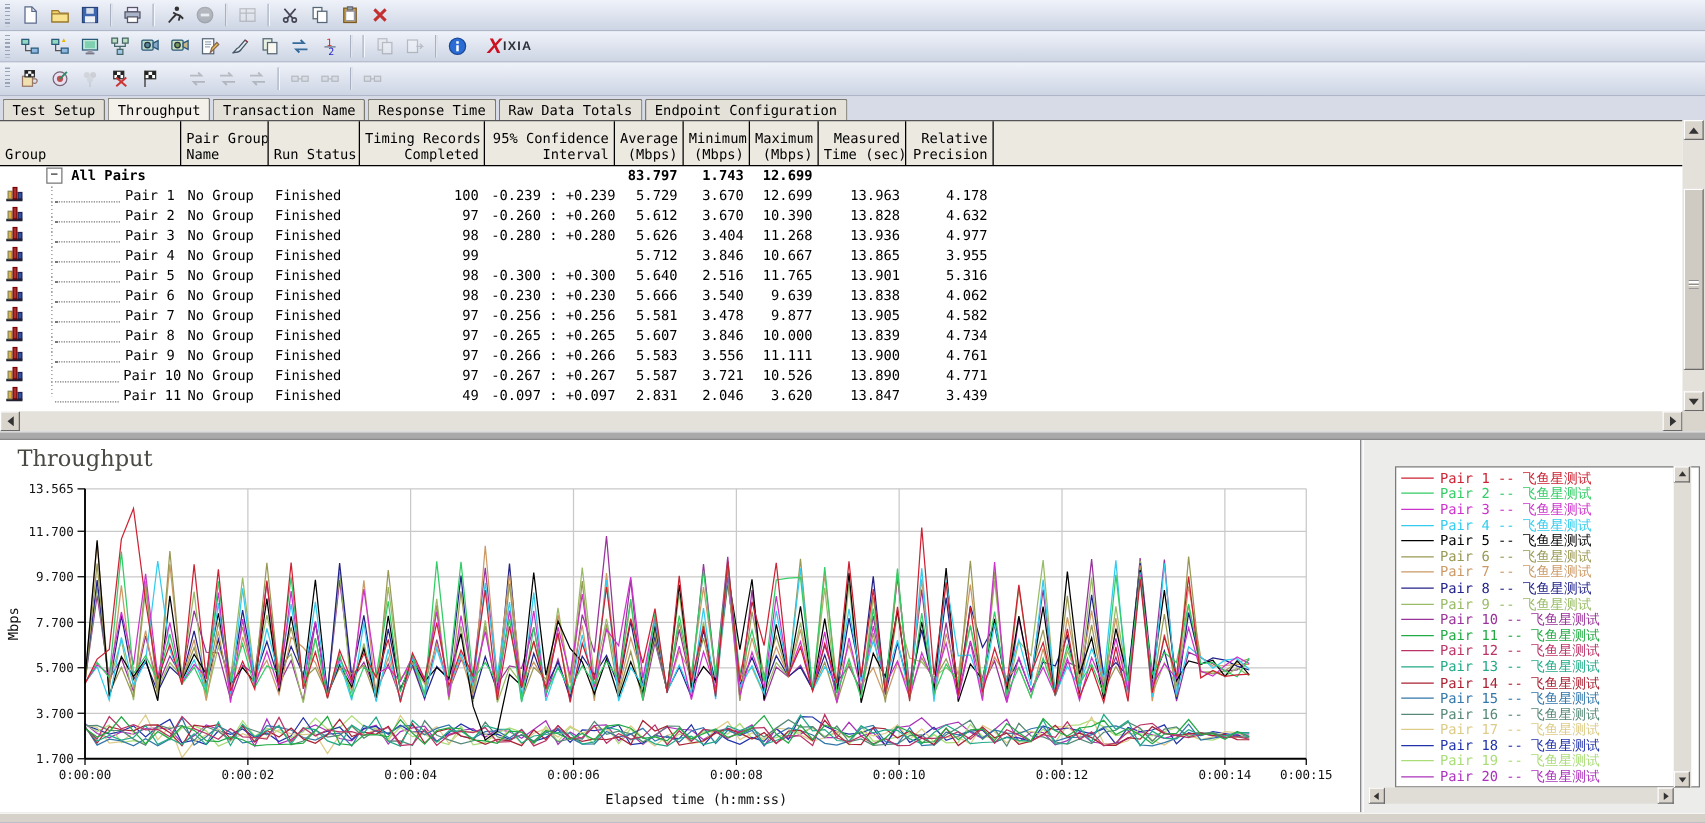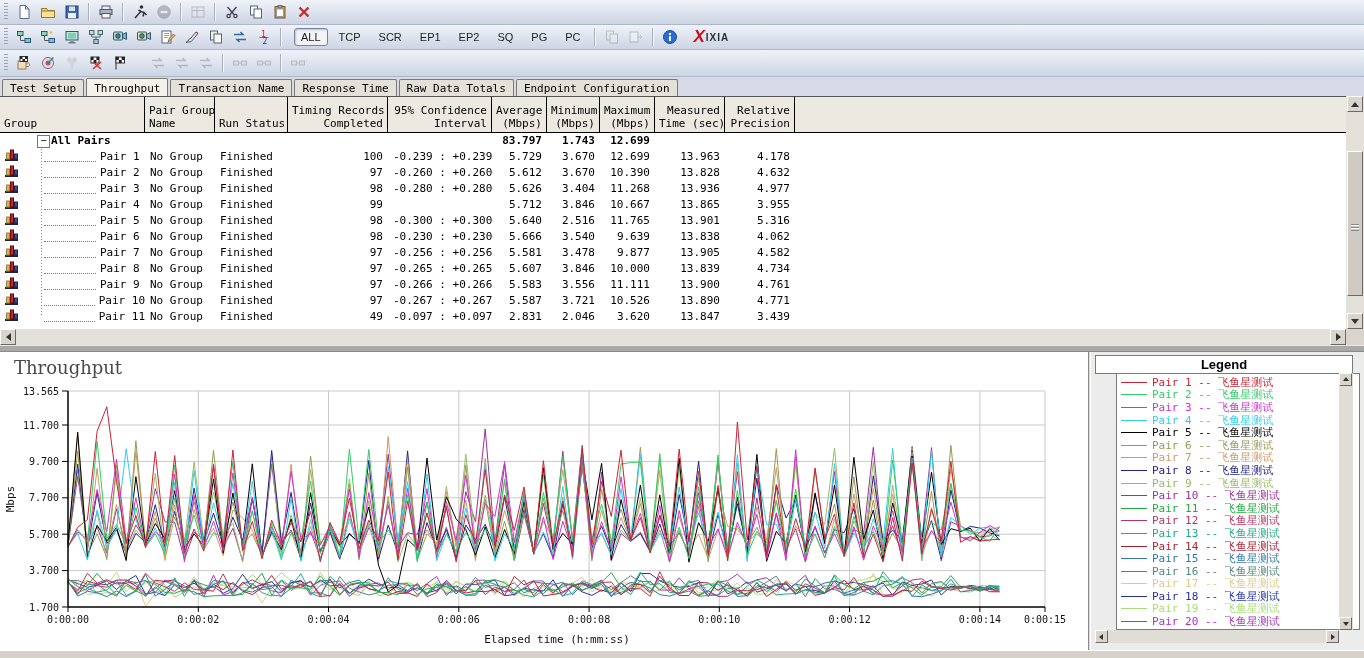--- a/index.html
+++ b/index.html
@@ -40,21 +40,21 @@
   .hfill{flex:1;border-right:none;}
   #rows{position:absolute;top:37px;left:0;width:1346px;height:196px;overflow:hidden;}
   .trow{display:flex;height:16px;line-height:16px;white-space:nowrap;}
   .tcell{box-sizing:border-box;padding:0 5px;overflow:hidden;}
   .tcell.r{text-align:right;} .bold{font-weight:bold;}
   .gutter{display:inline-block;width:20px;text-align:left;padding-left:4px;}
   .leader{display:inline-block;width:52px;height:9px;margin-left:20px;border-bottom:1px dotted #777;}
   .pname{margin-left:4px;}
   .expander{display:inline-block;width:11px;height:11px;line-height:9px;text-align:center;border:1px solid #777;
             background:#fff;font-size:10px;margin-left:37px;vertical-align:middle;}
-  .apname{margin-left:1px;font-weight:bold;}
+  .apname{margin-left:7px;font-weight:bold;}
   #treeline{position:absolute;left:41px;top:16px;width:1px;height:168px;
             background:repeating-linear-gradient(#888 0 1px,transparent 1px 3px);}
 
   
   .sb{background:#d9d5cd;} 
   .sb-btn{position:absolute;width:16px;height:16px;background:#d9d5cd;border:1px solid;border-color:#fff #6a6a6a #6a6a6a #fff;
           display:flex;align-items:center;justify-content:center;box-sizing:border-box;}
   .sb-thumb{position:absolute;background:#cfcbc3;border:1px solid;border-color:#fff #6a6a6a #6a6a6a #fff;box-sizing:border-box;}
   .tri{width:0;height:0;border:4px solid transparent;}
   .tri.up{border-bottom:5px solid #333;margin-top:-4px;} .tri.down{border-top:5px solid #333;margin-bottom:-4px;}
@@ -245,30 +245,20 @@
         </svg>
       </span>
       <span class="tb-btn">
         <svg width="16" height="16" viewBox="0 0 16 16">
           <text x="5" y="7.5" font-size="8" fill="#c22" font-family="DejaVu Sans Mono,monospace">1</text>
           <path d="M3.5 8.5h9" stroke="#678"></path>
           <text x="6.5" y="15" font-size="8" fill="#22c" font-family="DejaVu Sans Mono,monospace">2</text>
         </svg>
       </span>
       <span class="tb-sep"></span>
-      <span class="filters">
-        <span class="fbtn active">ALL</span>
-        <span class="fbtn">TCP</span>
-        <span class="fbtn">SCR</span>
-        <span class="fbtn">EP1</span>
-        <span class="fbtn">EP2</span>
-        <span class="fbtn">SQ</span>
-        <span class="fbtn">PG</span>
-        <span class="fbtn">PC</span>
-      </span>
       <span class="tb-sep"></span>
       <span class="tb-btn disabled">
         <svg width="16" height="16" viewBox="0 0 16 16">
           <rect x="2.5" y="2" width="7" height="9" fill="#e8f0e0" stroke="#567"></rect>
           <rect x="6" y="5" width="7.5" height="9" fill="#f8f8f0" stroke="#567"></rect>
         </svg>
       </span>
       <span class="tb-btn disabled">
         <svg width="16" height="16" viewBox="0 0 16 16">
           <rect x="2" y="3" width="8" height="10" fill="#fff" stroke="#567"></rect>
@@ -766,21 +756,20 @@
           <text x="849.6" y="243" text-anchor="middle" font-size="10" fill="#111" font-family="DejaVu Sans Mono,monospace">0:00:12</text>
           <line x1="979.9" y1="227" x2="979.9" y2="232" stroke="#000"></line>
           <text x="979.9" y="243" text-anchor="middle" font-size="10" fill="#111" font-family="DejaVu Sans Mono,monospace">0:00:14</text>
           <line x1="1045.0" y1="227" x2="1045.0" y2="232" stroke="#000"></line>
           <text x="1045.0" y="243" text-anchor="middle" font-size="10" fill="#111" font-family="DejaVu Sans Mono,monospace">0:00:15</text>
           <text x="14" y="119" text-anchor="middle" font-size="11" fill="#111" font-family="DejaVu Sans Mono,monospace" transform="rotate(-90 14 119)">Mbps</text>
           <text x="557" y="263" text-anchor="middle" font-size="11" fill="#111" font-family="DejaVu Sans Mono,monospace">Elapsed time (h:mm:ss)</text>
         </svg>
     </div>
     <div id="legendpanel">
-      <div id="lg-header">Legend</div>
       <div id="lg-list">
           <div class="lg-row">
             <span class="lg-line" style="border-top-color:#cc2233"></span>
             <span class="lg-text" style="color:#cc2233">Pair 1 -- 飞鱼星测试</span>
           </div>
           <div class="lg-row">
             <span class="lg-line" style="border-top-color:#33cc66"></span>
             <span class="lg-text" style="color:#33cc66">Pair 2 -- 飞鱼星测试</span>
           </div>
           <div class="lg-row">

